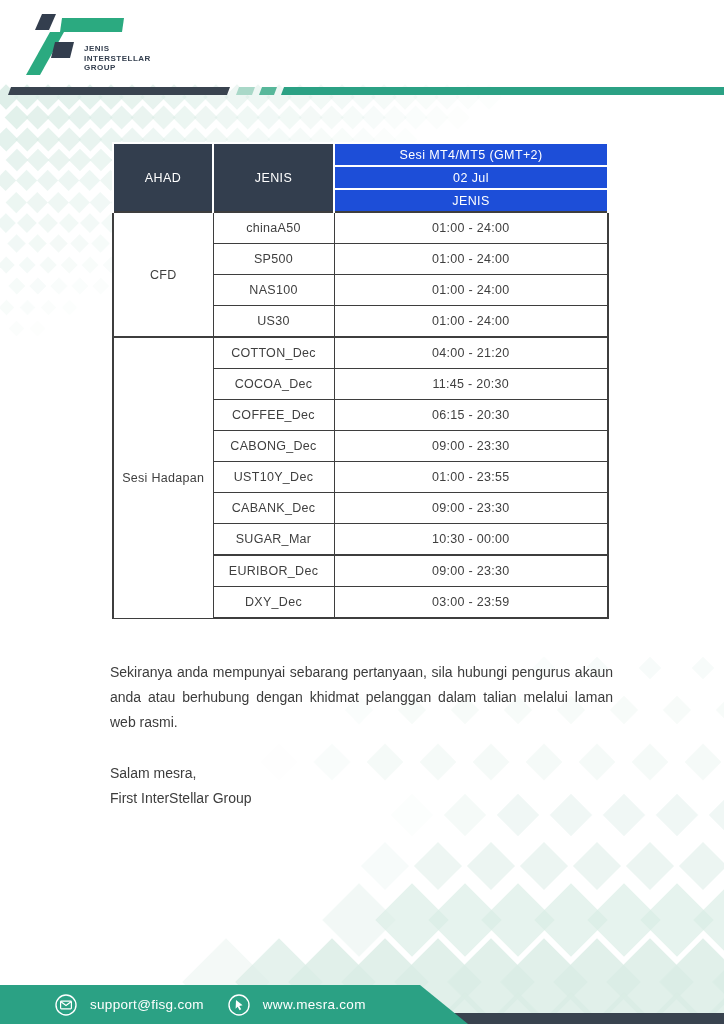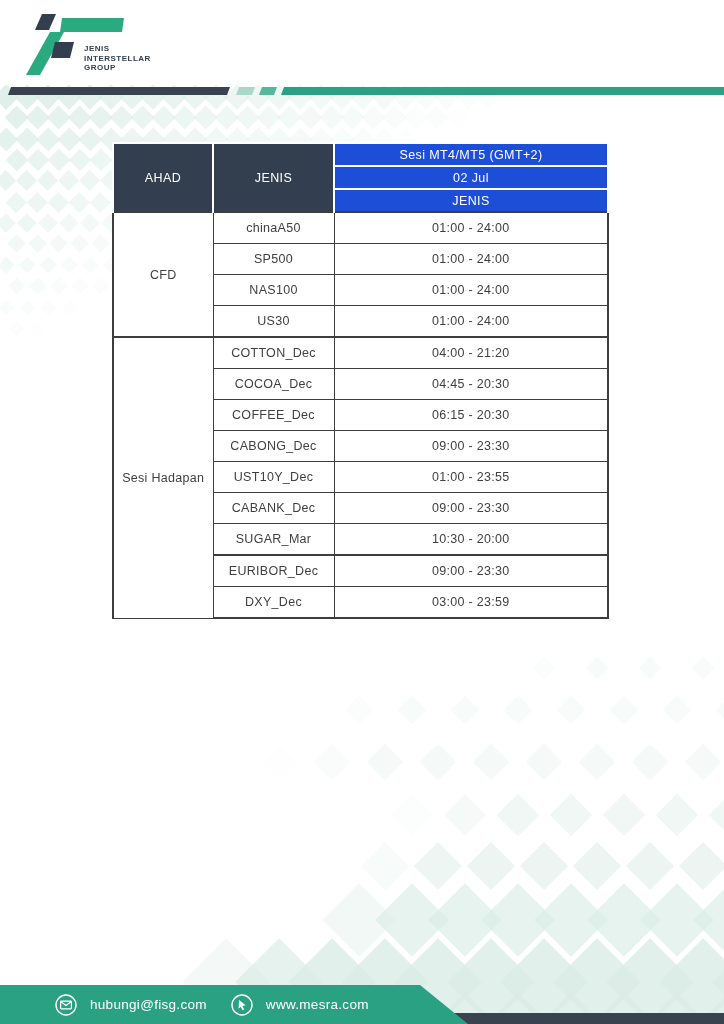--- a/index.html
+++ b/index.html
@@ -332,63 +332,68 @@
         <td>US30</td>
         <td class="time">01:00 - 24:00</td>
       </tr>
       <tr class="grp-start">
         <td class="jenis" rowspan="9">Sesi Hadapan</td>
         <td>COTTON_Dec</td>
         <td class="time">04:00 - 21:20</td>
       </tr>
       <tr>
         <td>COCOA_Dec</td>
-        <td class="time">04:45 - 20:30</td>
+        <td class="time">11:45 - 20:30</td>
       </tr>
       <tr>
         <td>COFFEE_Dec</td>
         <td class="time">06:15 - 20:30</td>
       </tr>
       <tr>
         <td>CABONG_Dec</td>
         <td class="time">09:00 - 23:30</td>
       </tr>
       <tr>
         <td>UST10Y_Dec</td>
         <td class="time">01:00 - 23:55</td>
       </tr>
       <tr>
         <td>CABANK_Dec</td>
         <td class="time">09:00 - 23:30</td>
       </tr>
       <tr class="thick">
         <td>SUGAR_Mar</td>
-        <td class="time">10:30 - 20:00</td>
+        <td class="time">10:30 - 00:00</td>
       </tr>
       <tr>
         <td>EURIBOR_Dec</td>
         <td class="time">09:00 - 23:30</td>
       </tr>
       <tr class="last">
         <td>DXY_Dec</td>
         <td class="time">03:00 - 23:59</td>
       </tr>
     </tbody>
   </table>
 
+  <div class="para">Sekiranya anda mempunyai sebarang pertanyaan, sila hubungi pengurus akaun anda atau berhubung dengan khidmat pelanggan dalam talian melalui laman web rasmi.</div>
+  <div class="closing">
+    <div>Salam mesra,</div>
+    <div>First InterStellar Group</div>
+  </div>
 
   <div class="footer-navy"></div>
   <div class="footer-band">
     <svg class="f-icon" viewBox="0 0 22 22">
       <circle cx="11" cy="11" r="10" fill="none" stroke="#ffffff" stroke-width="1.4"></circle>
       <rect x="5.6" y="7.2" width="10.8" height="7.6" rx="0.8" fill="none" stroke="#ffffff" stroke-width="1.2"></rect>
       <polyline points="6,7.8 11,11.6 16,7.8" fill="none" stroke="#ffffff" stroke-width="1.2"></polyline>
     </svg>
     <span class="gap-a"></span>
-    <span class="f-text">hubungi@fisg.com</span>
+    <span class="f-text">support@fisg.com</span>
     <span class="gap-b"></span>
     <svg class="f-icon" viewBox="0 0 22 22">
       <circle cx="11" cy="11" r="10" fill="none" stroke="#ffffff" stroke-width="1.4"></circle>
       <path d="M8 6 L14.6 11.2 L11.3 11.9 L13.2 15.3 L11.6 16.2 L9.7 12.8 L7.6 14.8 Z" fill="#ffffff"></path>
     </svg>
     <span class="gap-a"></span>
     <span class="f-text">www.mesra.com</span>
   </div>
 
 </div>

